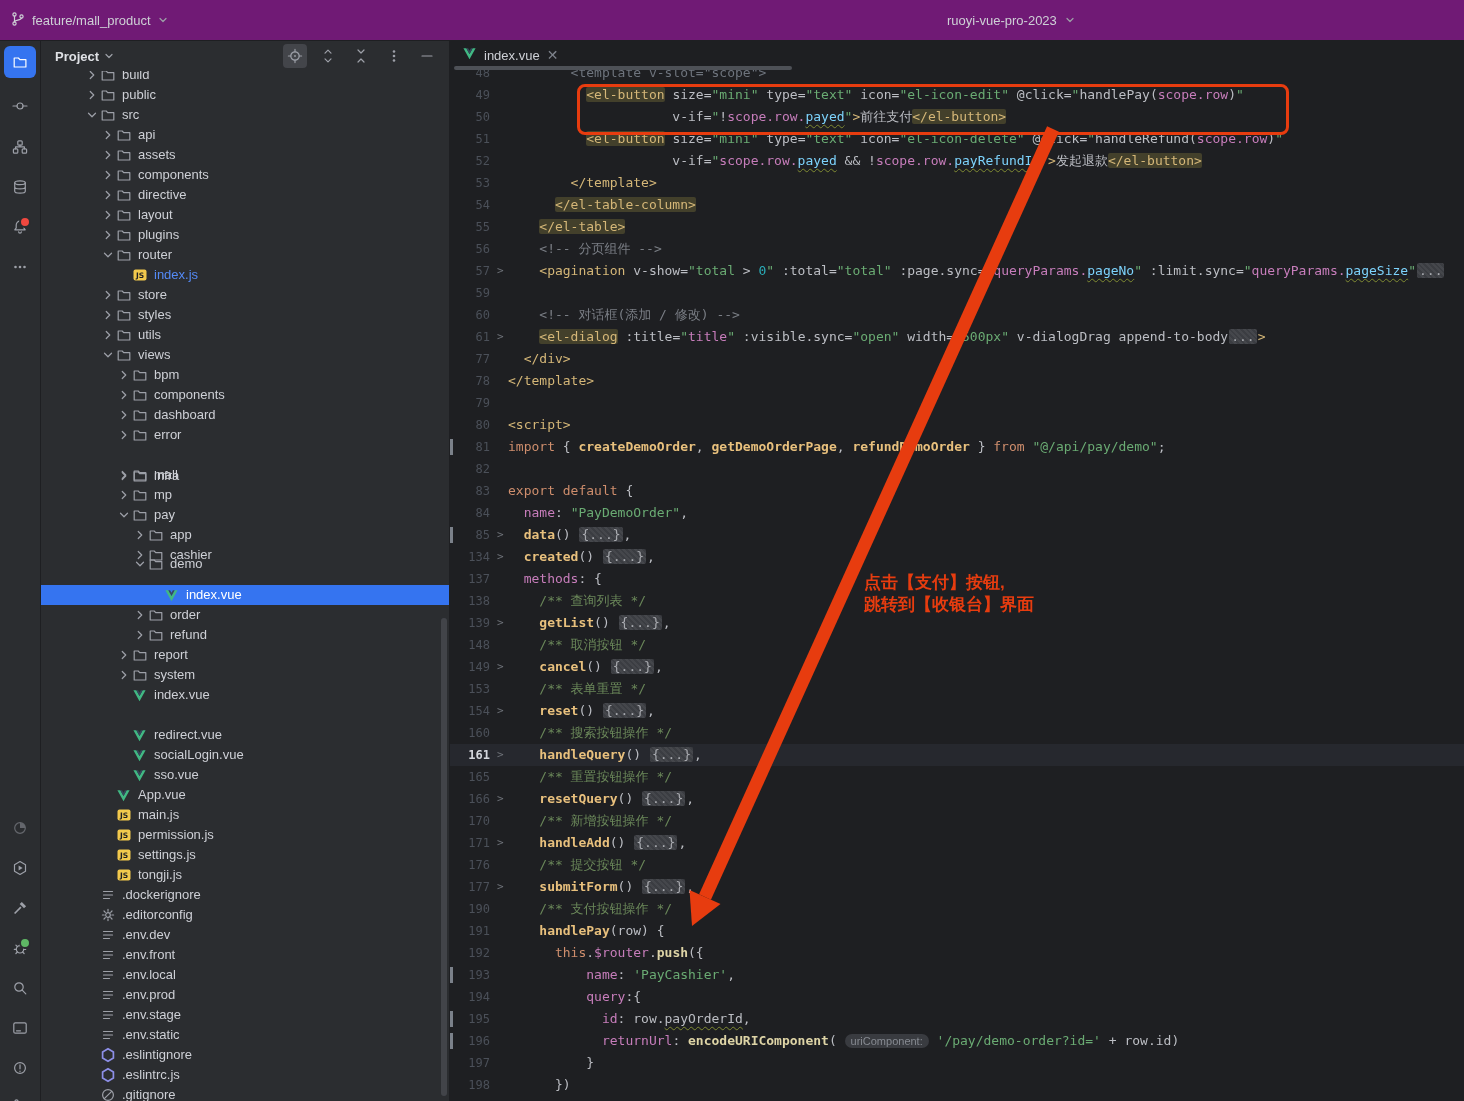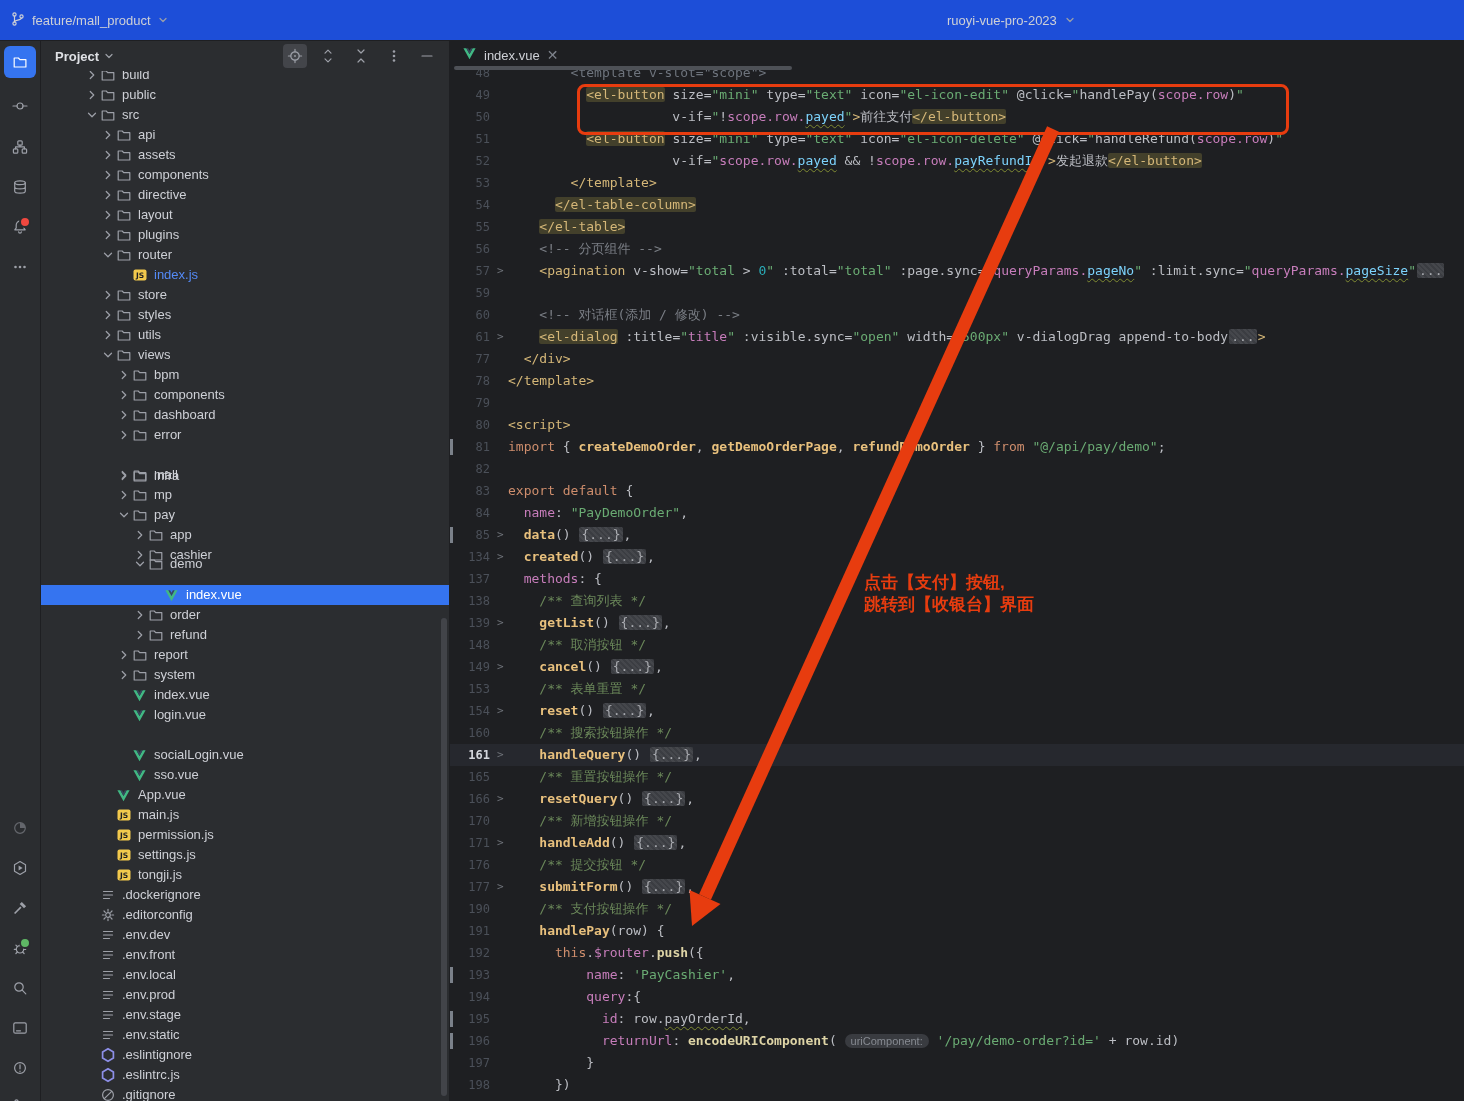--- a/index.html
+++ b/index.html
@@ -1,20 +1,20 @@
 <!DOCTYPE html>
 <html><head>
 <meta charset="utf-8">
 <style>
   html,body{margin:0;padding:0;background:#1e1f22;}
   #app{position:relative;width:1464px;height:1101px;overflow:hidden;background:#1e1f22;
        font-family:"Liberation Sans",sans-serif;-webkit-font-smoothing:antialiased;}
 
   
-  .topbar{position:absolute;left:0;top:0;width:1464px;height:40px;background:#1d4ed8;
+  .topbar{position:absolute;left:0;top:0;width:1464px;height:40px;background:#701a75;
           border-bottom:1px solid #1e1f22;color:#ced0d6;font-size:13px;}
   .branch{position:absolute;left:10px;top:0;height:40px;display:flex;align-items:center;gap:6px;cursor:pointer;}
   .projsel{position:absolute;left:947px;top:0;height:40px;display:flex;align-items:center;gap:7px;cursor:pointer;}
   .chev-small{color:#9da0a8;display:flex;}
 
   
   .stripe{position:absolute;left:0;top:41px;width:40px;height:1060px;background:#2b2d30;
           border-right:1px solid #1e1f22;}
   .stripe-btn{position:absolute;left:4px;width:32px;height:32px;border-radius:6px;display:flex;
               align-items:center;justify-content:center;color:#9da0a8;cursor:pointer;}
@@ -610,29 +610,29 @@
         <div class="tree-row" style="top: 644px; padding-left: 75px;">
           <span class="t-chev"></span>
           <span class="t-icon">
             <svg width="15" height="15" viewBox="0 0 16 16">
               <path d="M1.5 2.5h3.1L8 8.4l3.4-5.9h3.1L8 14z" fill="#41b883"></path>
               <path d="M4.6 2.5h1.9L8 5.1l1.5-2.6h1.9L8 8.4z" fill="#35495e"></path>
             </svg>
           </span>
           <span class="t-label">index.vue</span>
         </div>
-        <div class="tree-row" style="top: 664px; padding-left: 75px;">
+        <div class="tree-row" style="top: 684px; padding-left: 75px;">
           <span class="t-chev"></span>
           <span class="t-icon">
             <svg width="15" height="15" viewBox="0 0 16 16">
               <path d="M1.5 2.5h3.1L8 8.4l3.4-5.9h3.1L8 14z" fill="#41b883"></path>
               <path d="M4.6 2.5h1.9L8 5.1l1.5-2.6h1.9L8 8.4z" fill="#35495e"></path>
             </svg>
           </span>
-          <span class="t-label">login.vue</span>
+          <span class="t-label">redirect.vue</span>
         </div>
         <div class="tree-row" style="top: 704px; padding-left: 75px;">
           <span class="t-chev"></span>
           <span class="t-icon">
             <svg width="15" height="15" viewBox="0 0 16 16">
               <path d="M1.5 2.5h3.1L8 8.4l3.4-5.9h3.1L8 14z" fill="#41b883"></path>
               <path d="M4.6 2.5h1.9L8 5.1l1.5-2.6h1.9L8 8.4z" fill="#35495e"></path>
             </svg>
           </span>
           <span class="t-label">socialLogin.vue</span>

